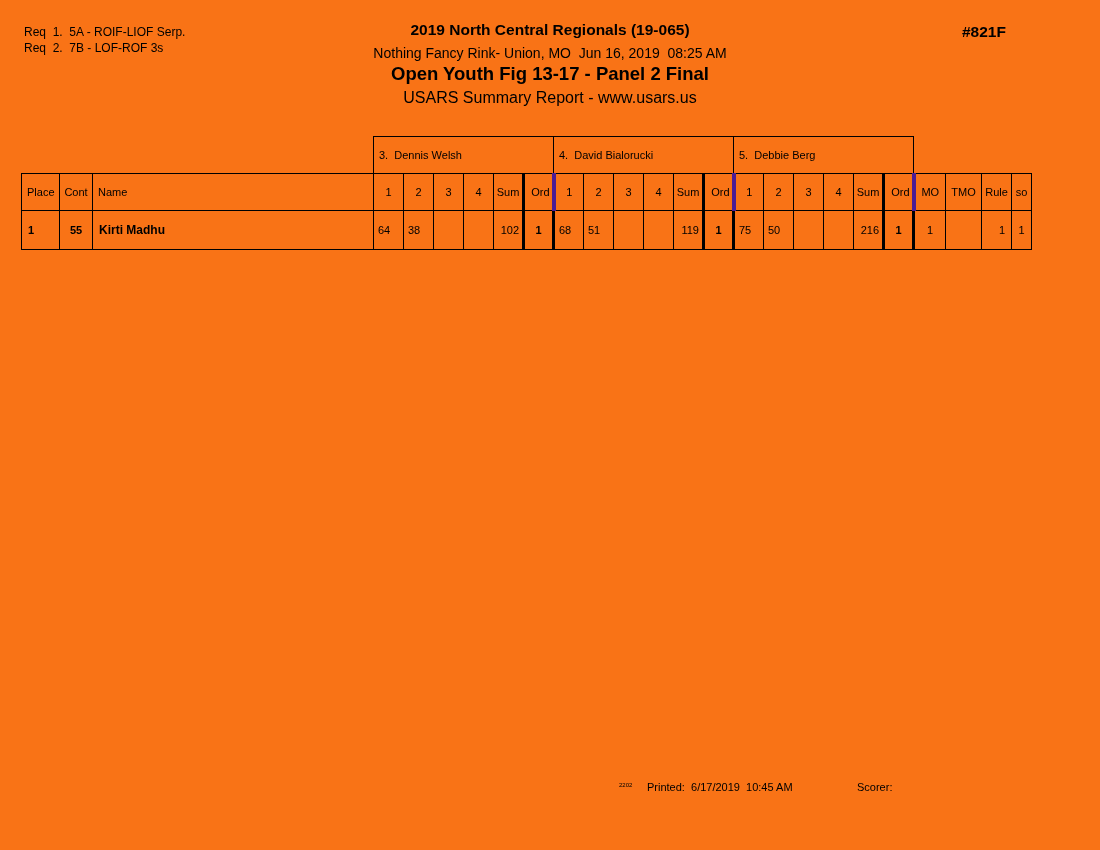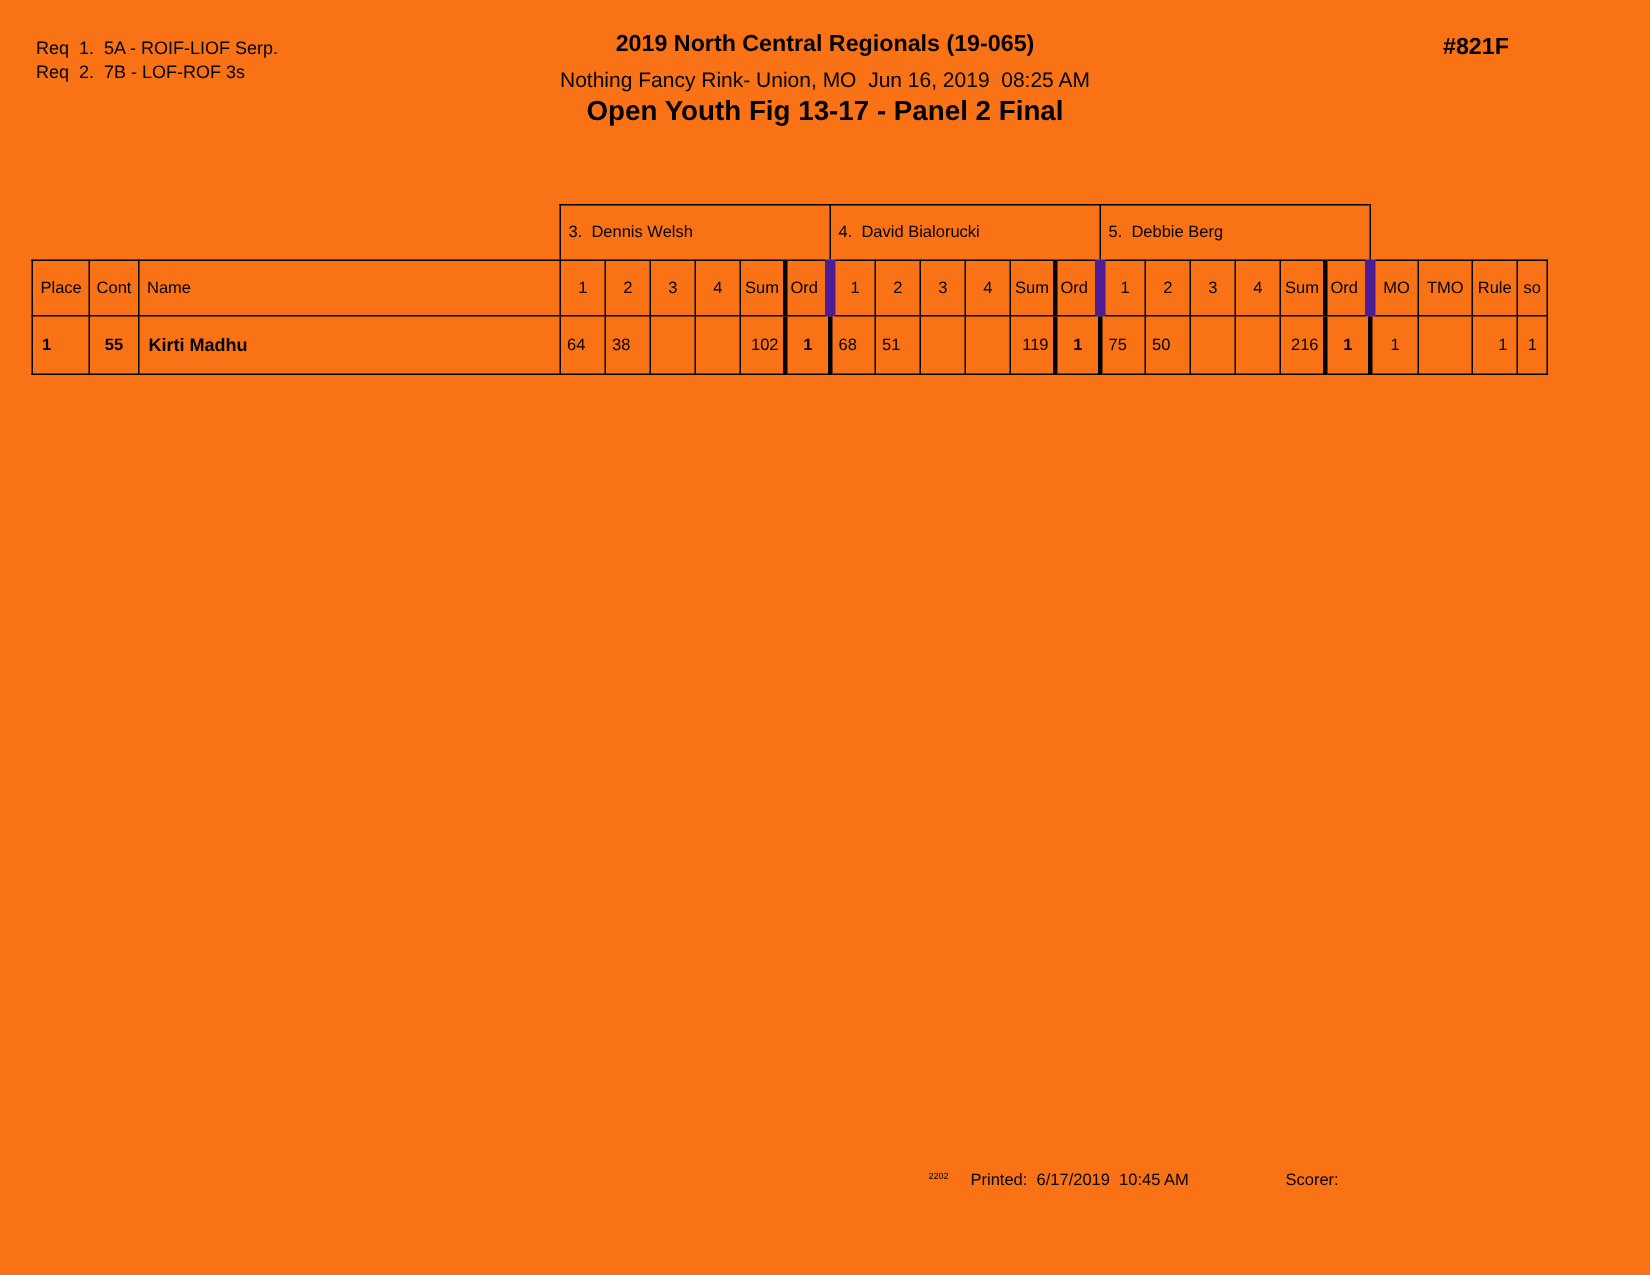--- a/index.html
+++ b/index.html
@@ -33,21 +33,21 @@
     overflow: hidden;
     vertical-align: middle;
   }
   tr.judge-row  { height: 22px; }
   tr.header-row { height: 20px; }
   tr.data-row   { height: 20px; }
   td.nb { border: none; }
   td.judge-name { font-size: 11px; text-align: left; padding-left: 5px; vertical-align: middle; }
   td.hc { text-align: center; }
   td.hl { text-align: left; padding-left: 5px; }
-  td.ordh { border-left: 3px solid #000; border-right: 7px solid #4c1d95; text-align: left; }
+  td.ordh { border-left: 3px solid #000; border-right: 4px solid #4c1d95; text-align: right; }
   td.ordd { border-left: 3px solid #000; border-right: 3px solid #000; text-align: center; font-weight: bold; }
   td.place-d { font-weight: bold; text-align: left; padding-left: 6px; }
   td.cont-d  { font-weight: bold; text-align: center; }
   td.name-d  { font-weight: bold; text-align: left; padding-left: 6px; font-size: 12px; }
   td.sc { text-align: left; padding-left: 4px; }
   td.sum-d { text-align: right; padding-right: 3px; }
   td.mo-d { text-align: center; }
   td.rule-d { text-align: right; padding-right: 6px; }
   td.so-d { text-align: center; }
 
@@ -62,20 +62,21 @@
 <div class="page">
 
   <div class="req-block">
     <div class="pre">Req  1.  5A - ROIF-LIOF Serp.</div>
     <div class="pre">Req  2.  7B - LOF-ROF 3s</div>
   </div>
 
   <div class="title-line t1 pre">2019 North Central Regionals (19-065)</div>
   <div class="title-line t2 pre">Nothing Fancy Rink- Union, MO  Jun 16, 2019  08:25 AM</div>
   <div class="title-line t3 pre">Open Youth Fig 13-17 - Panel 2 Final</div>
+  <div class="title-line t4 pre">USARS Summary Report - www.usars.us</div>
 
   <div class="report-number">#821F</div>
 
   <div class="table-wrap">
     <table>
       <colgroup>
         <col style="width:38px">
           <col style="width:33px">
           <col style="width:281px">
         <col style="width:30px">

